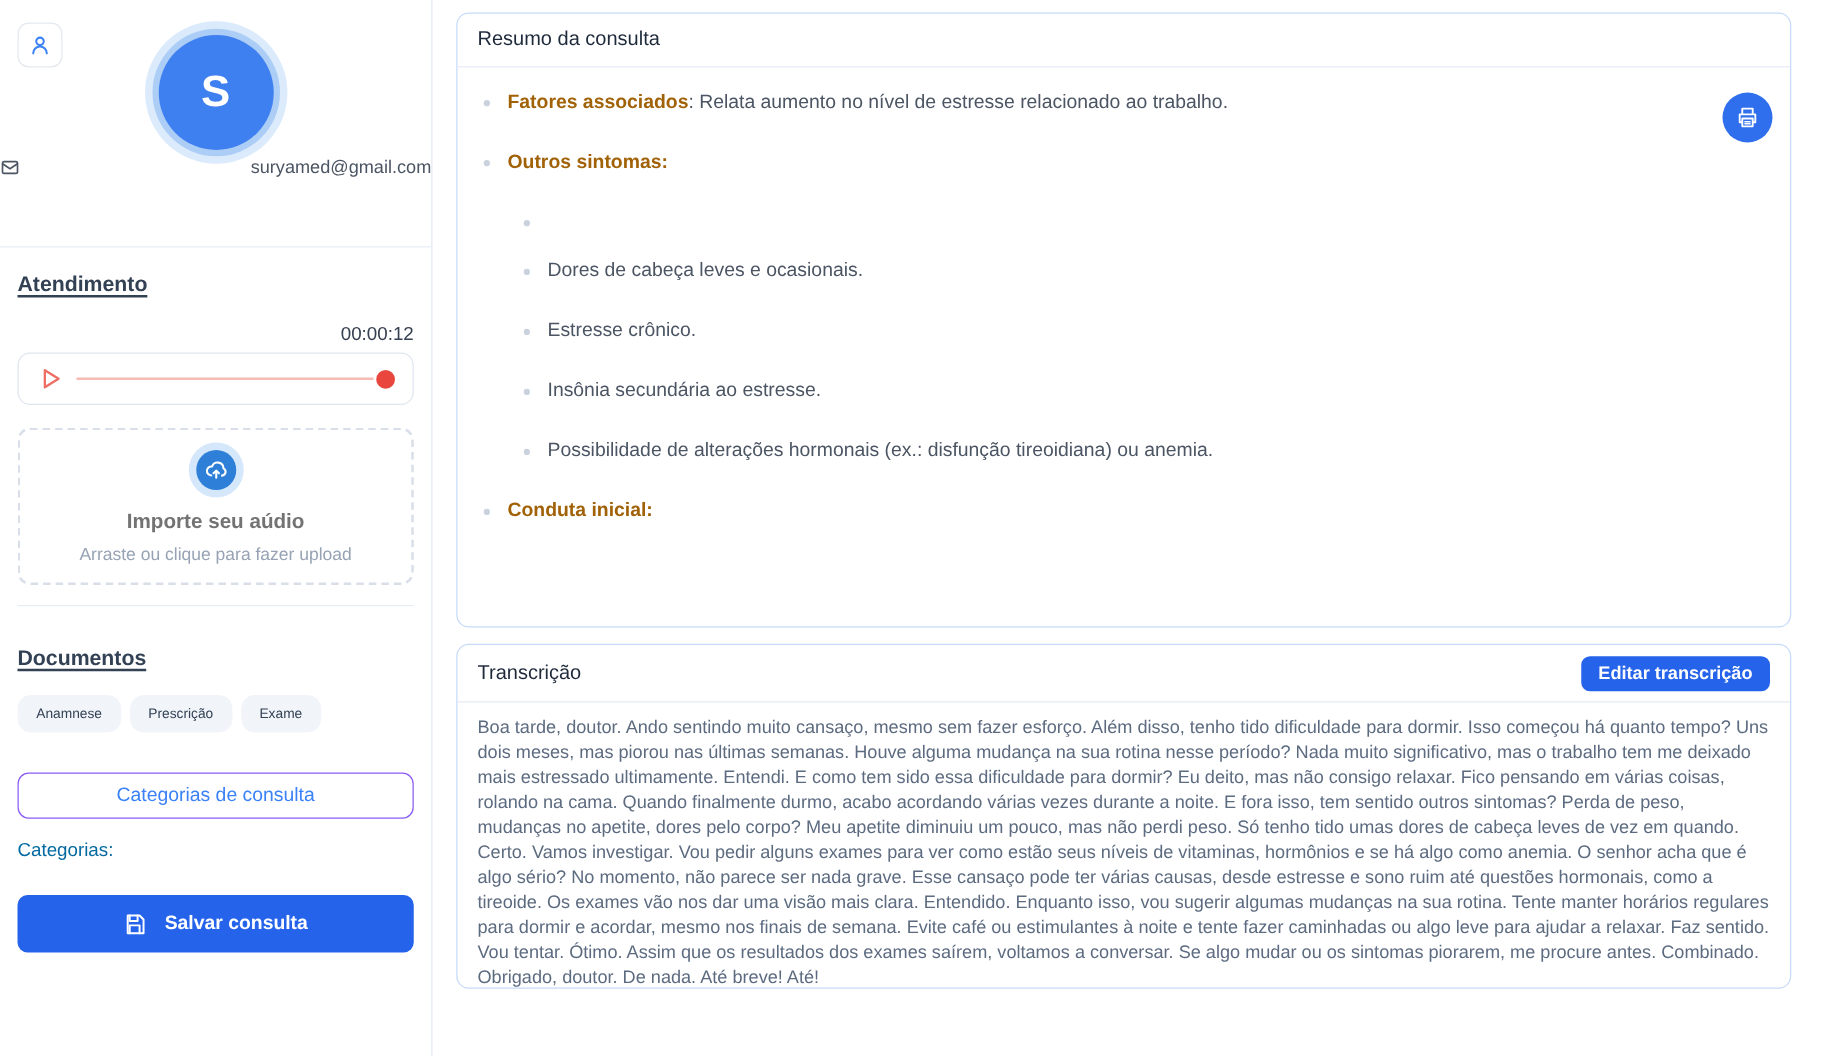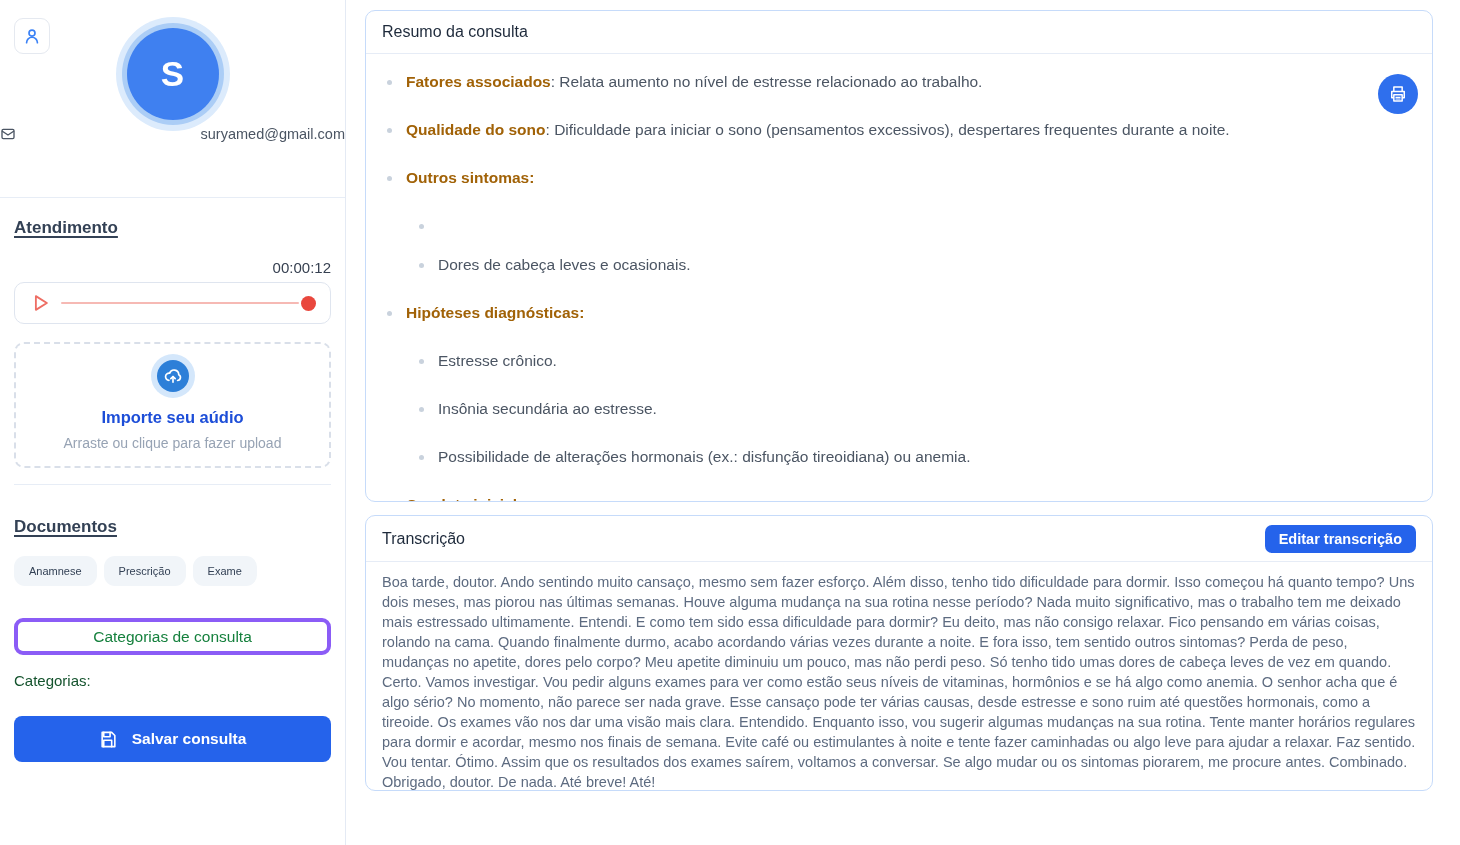--- a/index.html
+++ b/index.html
@@ -30,31 +30,31 @@
   .player { margin-top:6px; height:42px; border:1px solid #dfe5ef; border-radius:10px;
     display:flex; align-items:center; padding:0 14px; background:#fff; }
   .play-btn { background:none; border:none; cursor:pointer; display:flex; align-items:center; padding:0; }
   .progress { flex:1; height:2px; background:#f6b9b4; margin:0 2px 0 10px; border-radius:2px; cursor:pointer; }
   .rec-dot { width:15px; height:15px; border-radius:50%; background:#e9473d; flex:0 0 auto; cursor:pointer; }
 
   .upload-box { margin-top:18px; height:126px; border:2px dashed #d9dfe9; border-radius:10px;
     display:flex; flex-direction:column; align-items:center; justify-content:center; cursor:pointer; background:#fff; }
   .upload-icon { width:32px; height:32px; border-radius:50%; background:#2b7cd3;
     background:#2d7fd8; box-shadow:0 0 0 6px #d4e7fb; display:flex; align-items:center; justify-content:center; }
-  .upload-title { margin-top:16px; font-size:16.5px; font-weight:bold; color:#1d4ed8; }
+  .upload-title { margin-top:16px; font-size:16.5px; font-weight:bold; color:#737373; }
   .upload-sub { margin-top:8px; font-size:14px; color:#97a3b4; }
 
   .divider { border:none; border-top:1px solid #e7edf6; margin-top:16px; }
   .h-documentos { margin-top:32px; }
   .pill-row { display:flex; gap:7px; margin-top:19px; }
   .pill { border:none; background:#f1f5f9; color:#334155; font-size:11px;
     padding:9px 15px; border-radius:11px; cursor:pointer; font-family:inherit; }
-  .cat-btn { margin-top:32px; width:100%; height:37px; background:#fff; border:4px solid #8b5cf6;
-    border-radius:9px; font-size:15.5px; color:#15803d; cursor:pointer; font-family:inherit; }
-  .cat-label { margin-top:17px; font-size:15px; color:#14532d; }
+  .cat-btn { margin-top:32px; width:100%; height:37px; background:#fff; border:1px solid #8b5cf6;
+    border-radius:9px; font-size:15.5px; color:#3b82f6; cursor:pointer; font-family:inherit; }
+  .cat-label { margin-top:17px; font-size:15px; color:#0369a1; }
   .save-btn { margin-top:27px; width:100%; height:46px; background:#2563eb; border:none;
     border-radius:8px; color:#fff; font-size:15.5px; font-weight:bold; cursor:pointer;
     display:flex; align-items:center; justify-content:center; gap:14px; font-family:inherit; }
 
   
   .main { flex:1; padding:10px 27px 0 19px; }
   .panel { border:1px solid #c6dbfa; border-radius:10px; background:#fff; position:relative; }
   .panel-header { display:flex; align-items:center; justify-content:space-between;
     padding:0 16px; height:43px; border-bottom:1px solid #e6ecf6; }
   .panel-title { font-size:16px; color:#1e2a3b; }
@@ -172,36 +172,28 @@
       <div class="panel-header">
         <span class="panel-title">Resumo da consulta</span>
       </div>
       <div class="summary-body">
           <div class="sum-item">
             <span class="dot"></span>
             <span><strong>Fatores associados</strong>: Relata aumento no nível de estresse relacionado ao trabalho.</span>
           </div>
           <div class="sum-item">
             <span class="dot"></span>
-            <span><strong>Qualidade do sono</strong>: Dificuldade para iniciar o sono (pensamentos excessivos), despertares frequentes durante a noite.</span>
-          </div>
-          <div class="sum-item">
-            <span class="dot"></span>
             <span><strong>Outros sintomas:</strong></span>
           </div>
           <div class="sum-item lvl1">
             <span class="dot"></span>
           </div>
           <div class="sum-item lvl1">
             <span class="dot"></span>
             <span>Dores de cabeça leves e ocasionais.</span>
-          </div>
-          <div class="sum-item">
-            <span class="dot"></span>
-            <span><strong>Hipóteses diagnósticas:</strong></span>
           </div>
           <div class="sum-item lvl1">
             <span class="dot"></span>
             <span>Estresse crônico.</span>
           </div>
           <div class="sum-item lvl1">
             <span class="dot"></span>
             <span>Insônia secundária ao estresse.</span>
           </div>
           <div class="sum-item lvl1">

